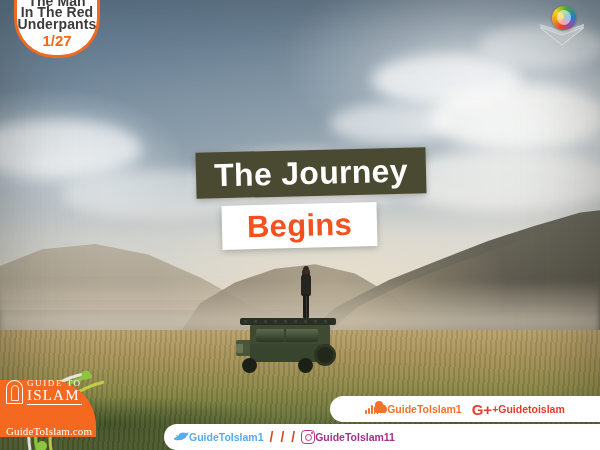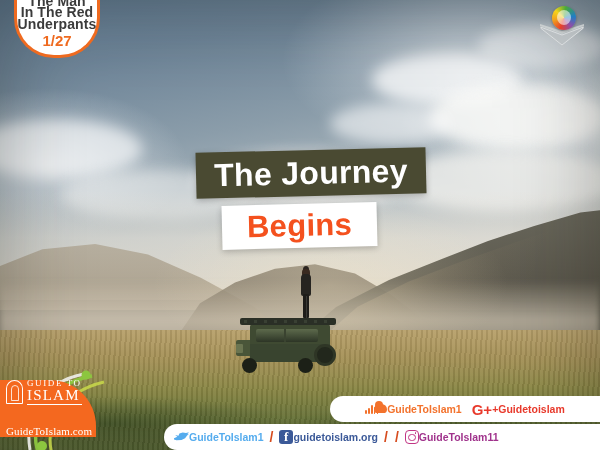--- a/index.html
+++ b/index.html
@@ -309,24 +309,20 @@
   </div>
 
   <div class="soc-bot">
 
     <div class="soc-item">
       <span class="ic ic-tw"></span>
       <span class="soc-label" style="color:#55acee">GuideToIslam1</span>
     </div>
     <span class="sep">/</span>
 
-    <div class="soc-item">
-      <span class="ic ic-fb"></span>
-      <span class="soc-label" style="color:#3b5998">guidetoislam.org</span>
-    </div>
     <span class="sep">/</span>
 
     <span class="sep">/</span>
 
     <div class="soc-item">
       <span class="ic ic-ig"></span>
       <span class="soc-label" style="color:#a0338c">GuideToIslam11</span>
     </div>
 
   </div>

